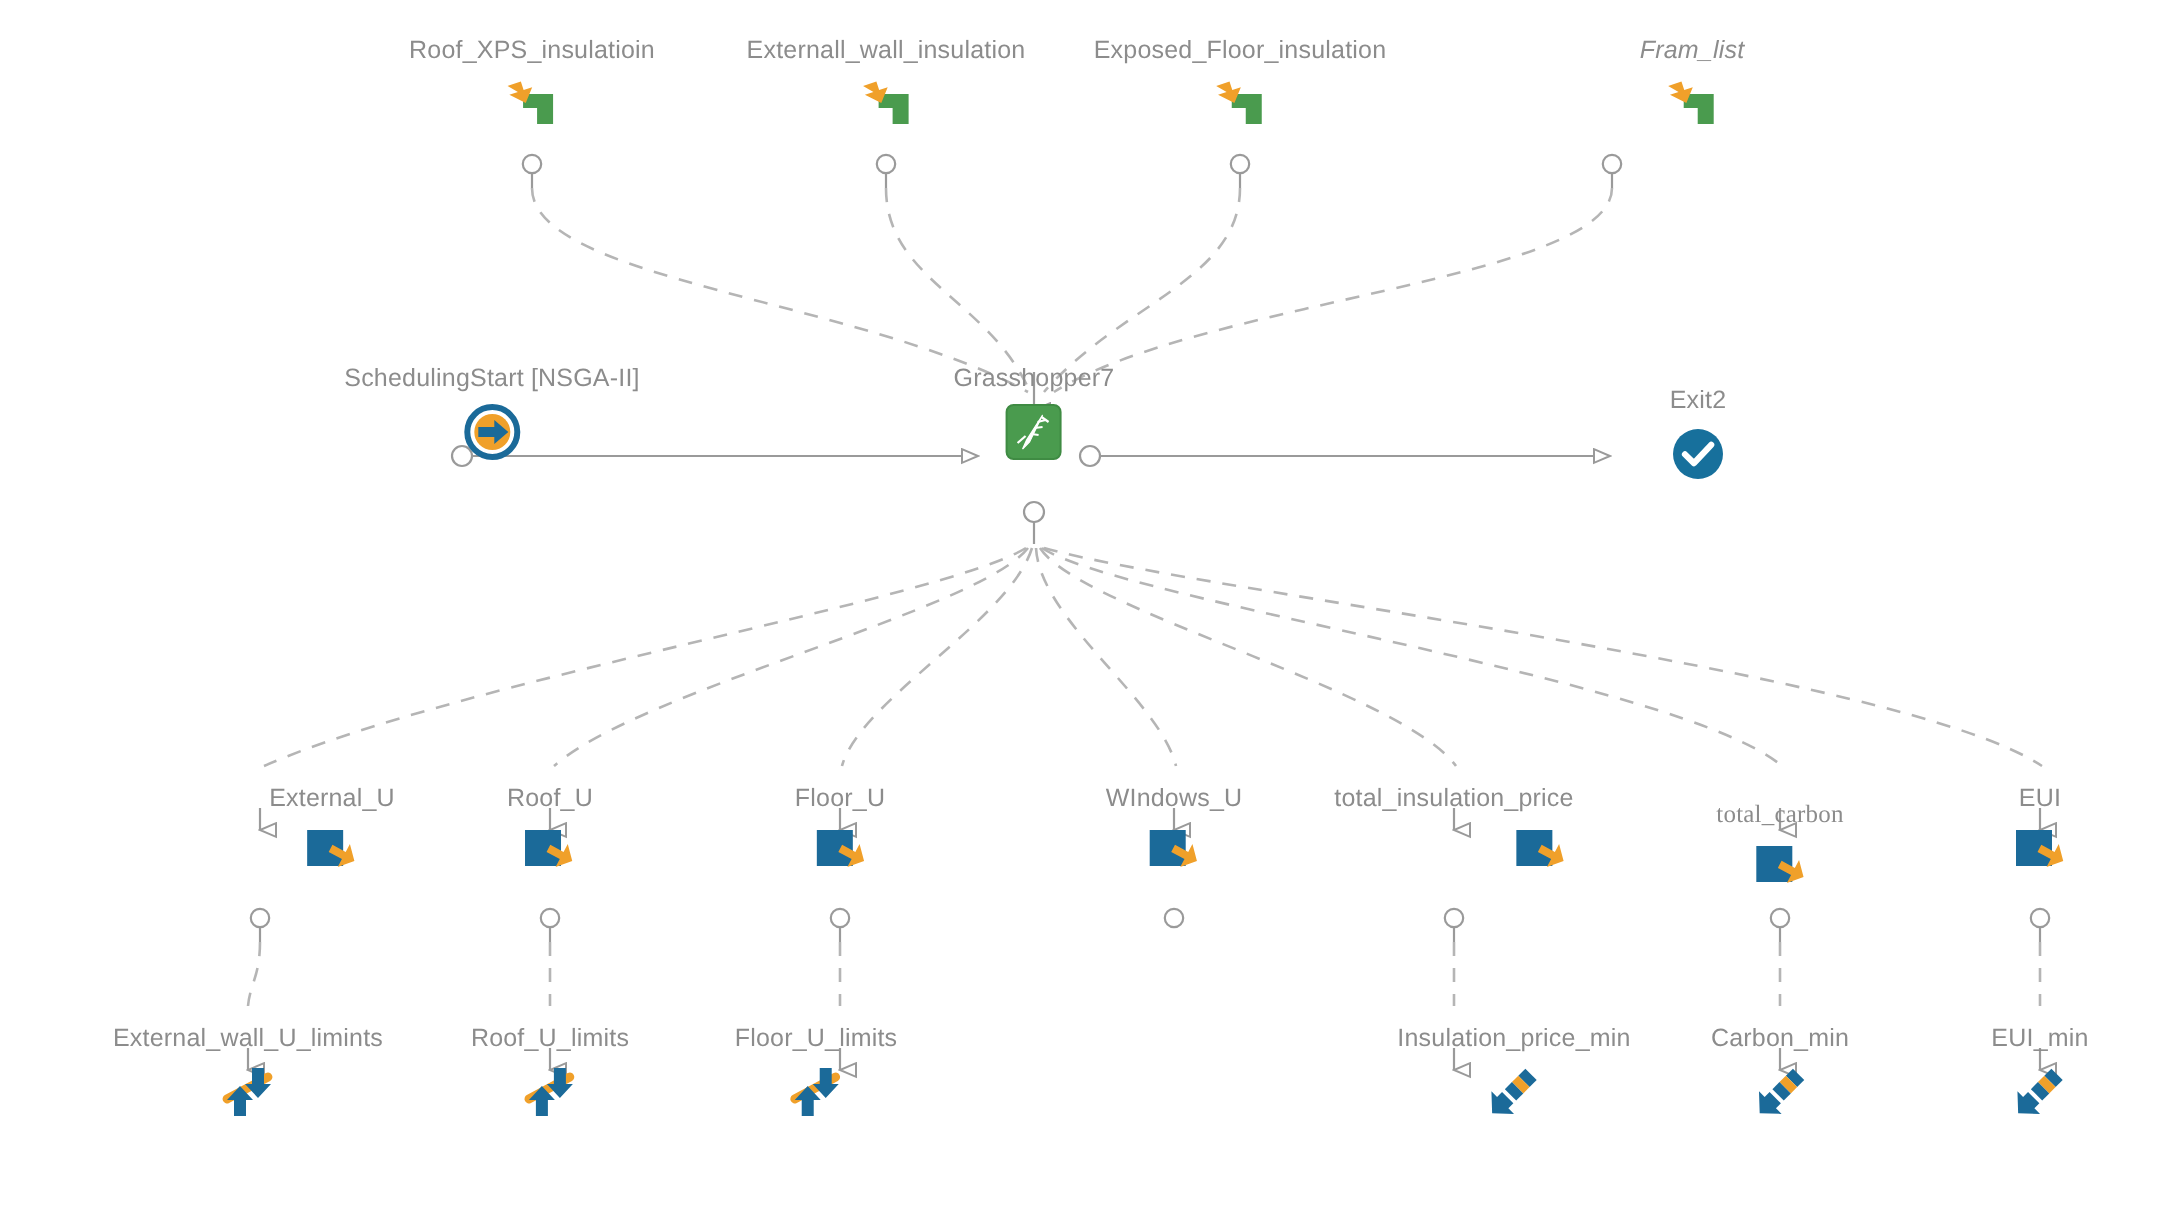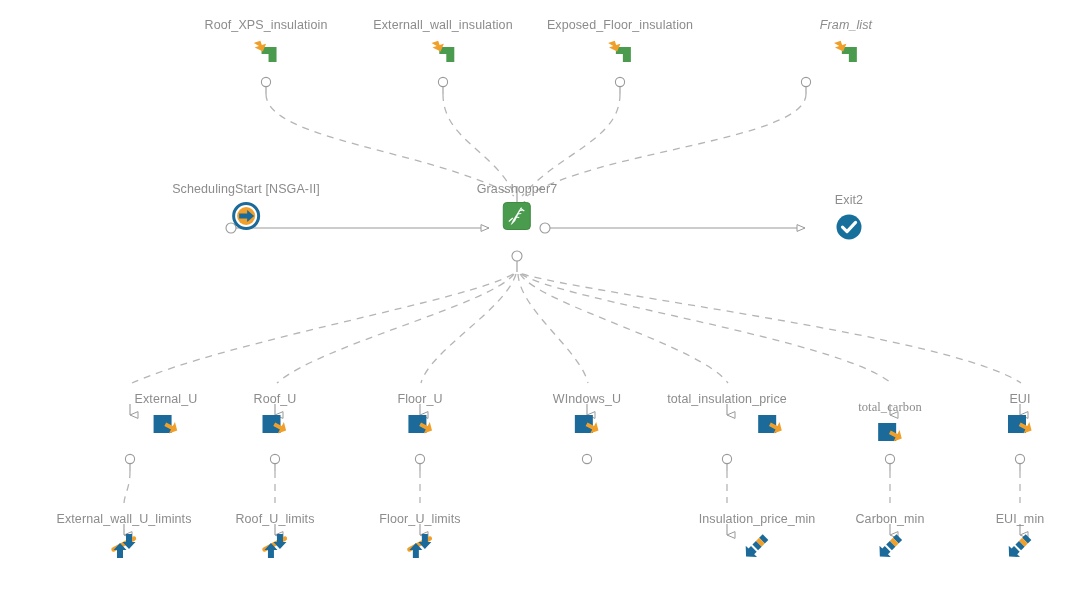--- a/index.html
+++ b/index.html
@@ -220,21 +220,21 @@
       <div class="node" style="left: 124px; top: 512px;"><div class="node-label">External_wall_U_limints</div><div class="node-icon"><svg width="34" height="34" viewBox="0 0 34 34">
         <path d="M6 20.5 L26.5 9.5" stroke="#f0a02a" stroke-width="4.4" stroke-linecap="round" fill="none"></path>
         <path d="M18.5 5 H24.5 V13 H28 L21.5 20 L15 13 H18.5 Z" fill="#1b6a99"></path>
         <path d="M9.5 29 H15.5 V21 H19 L12.5 14 L6 21 H9.5 Z" fill="#1b6a99"></path>
       </svg></div></div>
       <div class="node" style="left: 275px; top: 512px;"><div class="node-label">Roof_U_limits</div><div class="node-icon"><svg width="34" height="34" viewBox="0 0 34 34">
         <path d="M6 20.5 L26.5 9.5" stroke="#f0a02a" stroke-width="4.4" stroke-linecap="round" fill="none"></path>
         <path d="M18.5 5 H24.5 V13 H28 L21.5 20 L15 13 H18.5 Z" fill="#1b6a99"></path>
         <path d="M9.5 29 H15.5 V21 H19 L12.5 14 L6 21 H9.5 Z" fill="#1b6a99"></path>
       </svg></div></div>
-      <div class="node" style="left: 420px; top: 512px;"><div class="node-label">Floor_U_limits</div><div class="node-icon"><svg width="34" height="34" viewBox="0 0 34 34">
+      <div class="node" style="left: 408px; top: 512px;"><div class="node-label">Floor_U_limits</div><div class="node-icon"><svg width="34" height="34" viewBox="0 0 34 34">
         <path d="M6 20.5 L26.5 9.5" stroke="#f0a02a" stroke-width="4.4" stroke-linecap="round" fill="none"></path>
         <path d="M18.5 5 H24.5 V13 H28 L21.5 20 L15 13 H18.5 Z" fill="#1b6a99"></path>
         <path d="M9.5 29 H15.5 V21 H19 L12.5 14 L6 21 H9.5 Z" fill="#1b6a99"></path>
       </svg></div></div>
       <div class="node" style="left: 757px; top: 512px;"><div class="node-label">Insulation_price_min</div><div class="node-icon"><svg width="34" height="34" viewBox="0 0 34 34">
         <g transform="rotate(45 17 17)">
           <path d="M13 21 H21 V24.5 H25 L17 32 L9 24.5 H13 Z" fill="#1b6a99"></path>
           <rect x="13" y="4.5" width="8" height="5" fill="#1b6a99"></rect>
           <rect x="13" y="9.5" width="8" height="4.5" fill="#f0a02a"></rect>
           <rect x="13" y="14" width="8" height="5" fill="#1b6a99"></rect>

